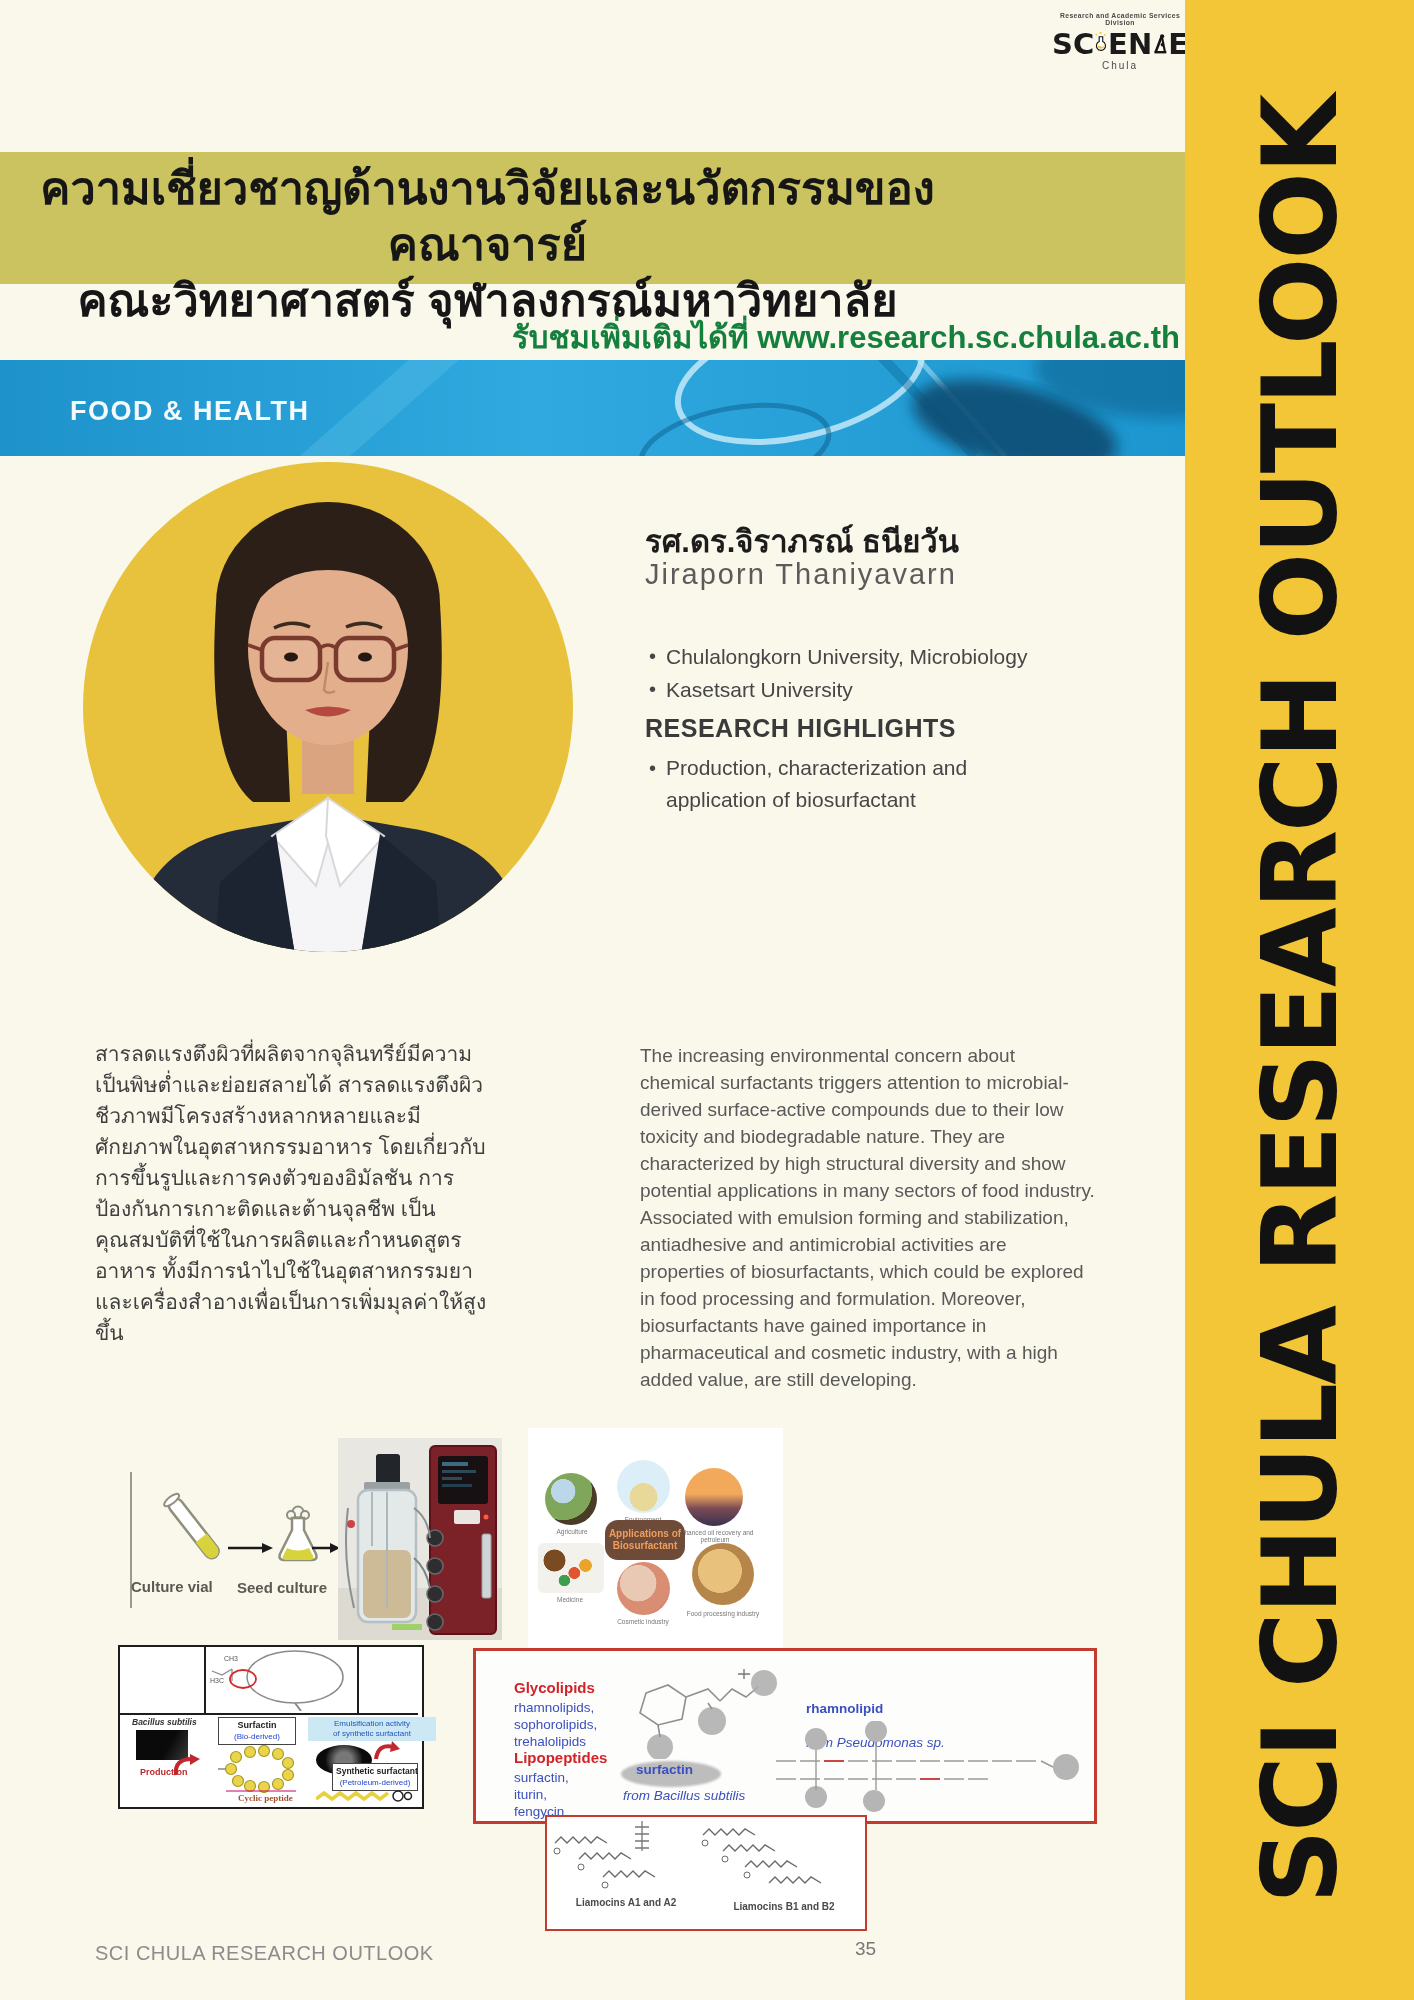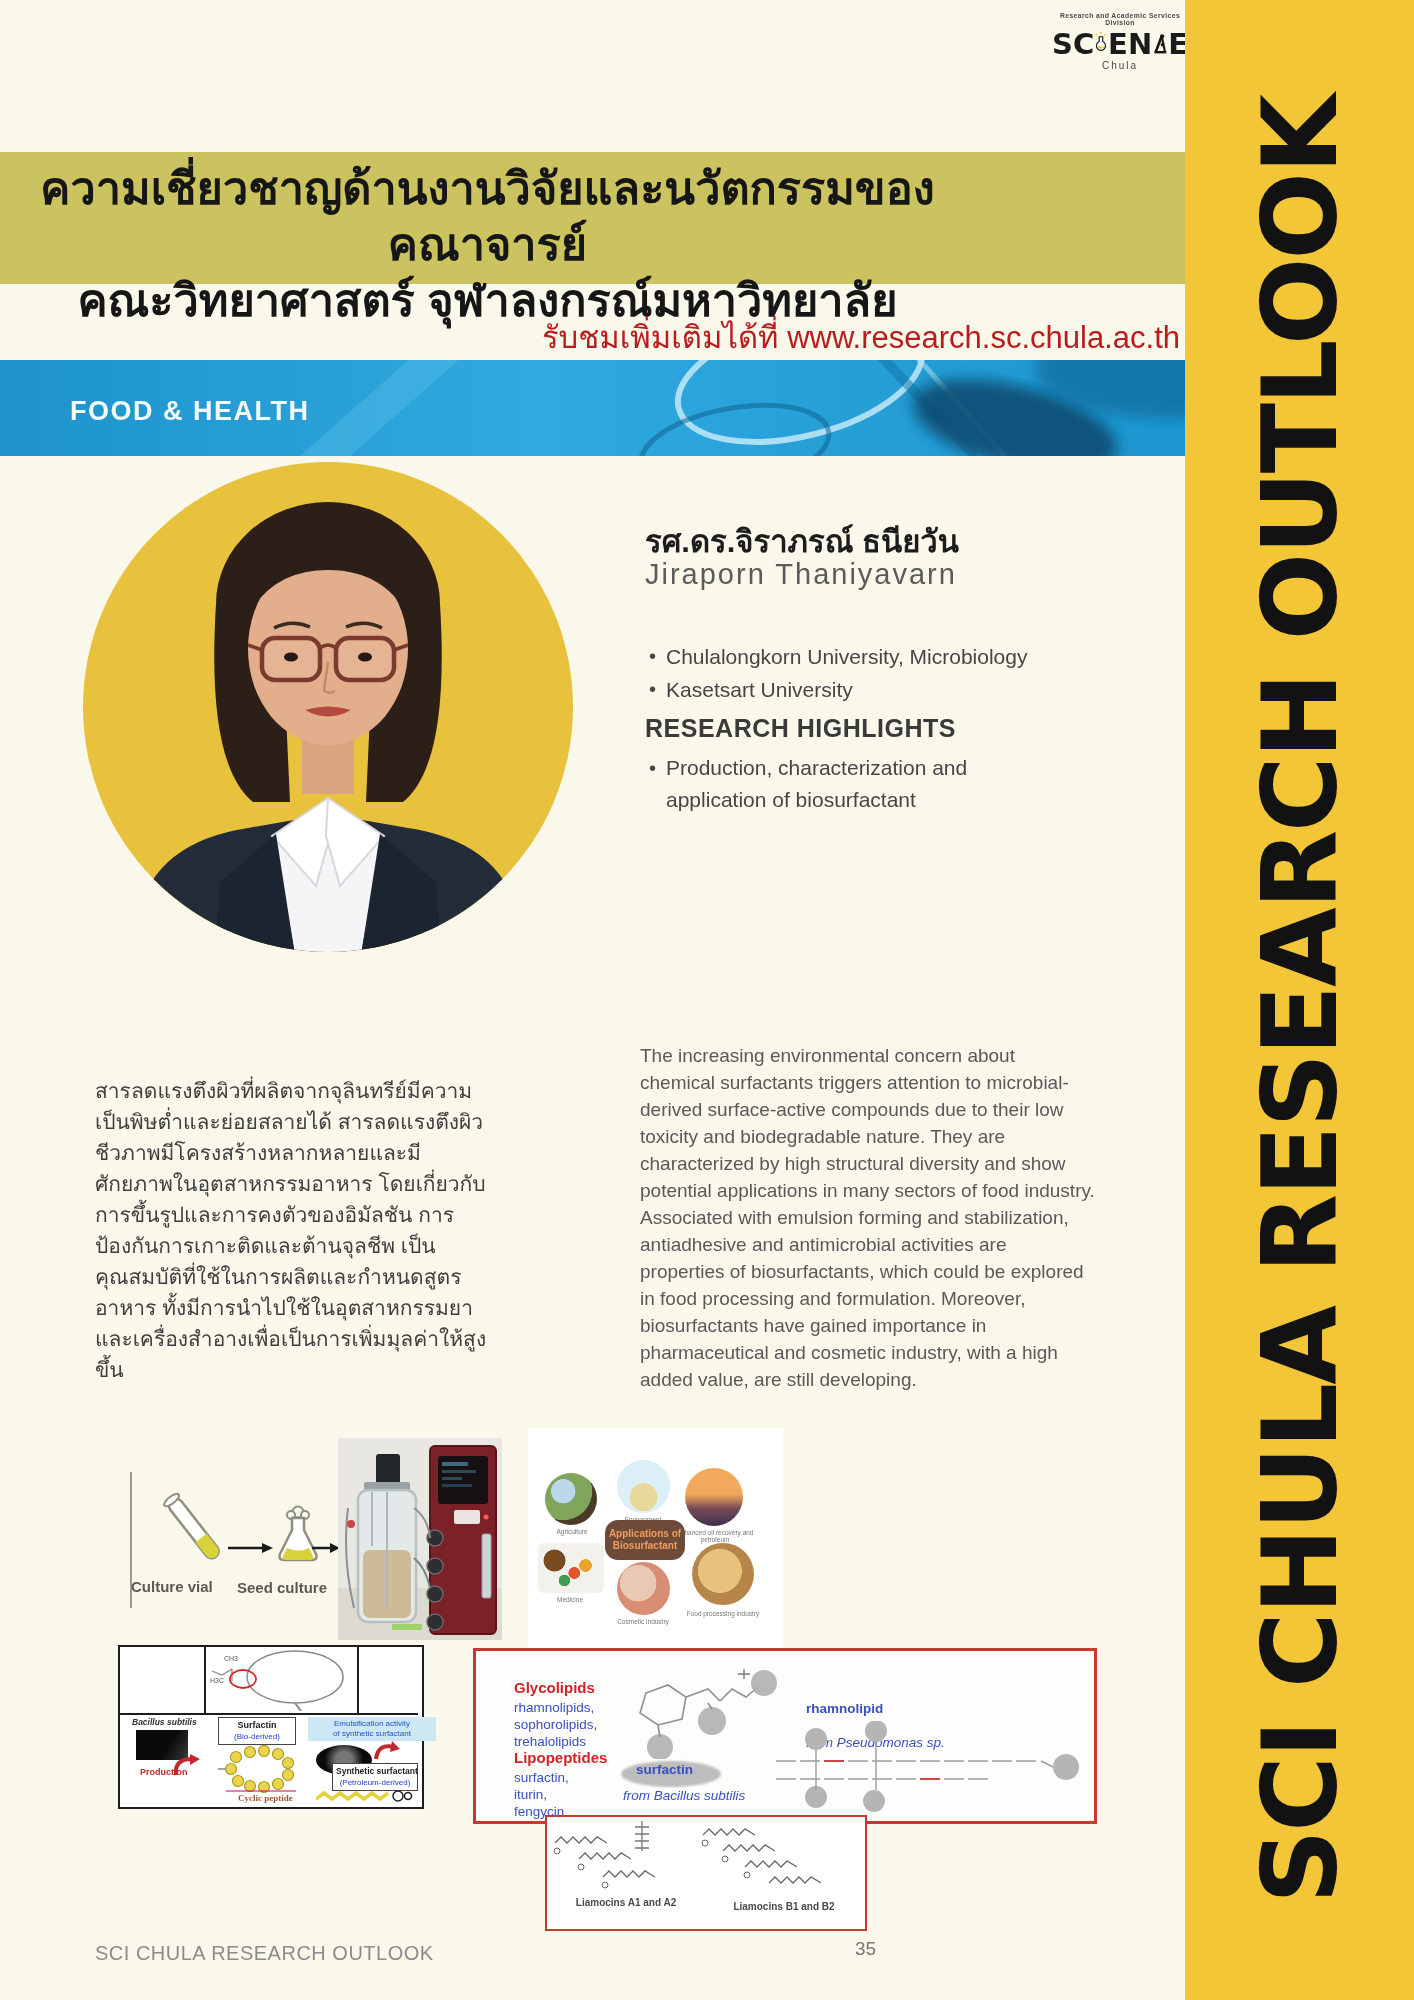--- a/index.html
+++ b/index.html
@@ -17,39 +17,39 @@
               font-family:"DejaVu Sans",sans-serif;line-height:30px;}
   .logo .word svg{display:block;margin:0 1px;}
   .logo .chula{font-size:10px;letter-spacing:2px;color:#4a4a4a;margin-top:1px;}
 
   
   .title-banner{left:0;top:152px;width:1185px;height:132px;background:#CAC35F;}
   .title-banner .inner{position:absolute;left:0;top:9px;width:975px;text-align:center;
      font-size:45px;line-height:56px;font-weight:800;color:#161616;}
 
   
-  .link-line{left:380px;top:312px;width:800px;text-align:right;font-size:31px;color:#b91c1c;font-weight:400;}
+  .link-line{left:380px;top:312px;width:800px;text-align:right;font-size:31px;color:#15803d;font-weight:700;}
 
   
   .section-banner{left:0;top:360px;width:1307px;height:96px;overflow:hidden;}
   .section-banner .label{position:absolute;left:70px;top:36px;font-size:27px;font-weight:700;
       color:#F5FBFD;letter-spacing:1.5px;}
 
   
   .name-th{left:645px;top:516px;font-size:31px;font-weight:800;color:#1c1c1c;}
   .name-en{left:645px;top:558px;font-size:29px;color:#5b5b5b;letter-spacing:2px;}
   .degree{left:645px;top:596px;font-size:29px;color:#5b5b5b;letter-spacing:.5px;}
   .edu{left:649px;top:640px;font-size:21px;color:#464646;line-height:33px;}
   .edu .row{display:flex;gap:10px;}
   .bullet{font-size:20px;color:#464646;}
   .hl-title{left:645px;top:714px;font-size:25px;font-weight:800;color:#3a3a3a;letter-spacing:.5px;}
   .hl-item{left:649px;top:752px;width:360px;display:flex;gap:10px;font-size:21px;color:#464646;line-height:32px;}
 
   
-  .thai-para{left:95px;top:1038px;width:400px;font-size:21px;line-height:31px;color:#3f3f3f;margin-top:37px;}
+  .thai-para{left:95px;top:1038px;width:400px;font-size:21px;line-height:31px;color:#3f3f3f;}
   .eng-para{left:640px;top:1042px;width:455px;font-size:19px;line-height:27px;color:#595959;}
 
   
   .figC{left:528px;top:1428px;width:255px;height:235px;background:#fff;}
   .figC .circle{position:absolute;border-radius:50%;}
   .figC .lbl{position:absolute;font-size:6.5px;color:#777;text-align:center;white-space:nowrap;}
   .figC .center-box{position:absolute;left:77px;top:92px;width:80px;height:40px;background:#6E4A38;
       border-radius:13px;color:#EE9E5C;font-weight:700;font-size:10px;text-align:center;
       display:flex;flex-direction:column;justify-content:center;line-height:12px;}
   .c-agri{left:17px;top:45px;width:52px;height:52px;background:radial-gradient(circle at 35% 35%,#bcd7ea 0 25%,#7fa65a 26% 60%,#4a3b28 61%);}

